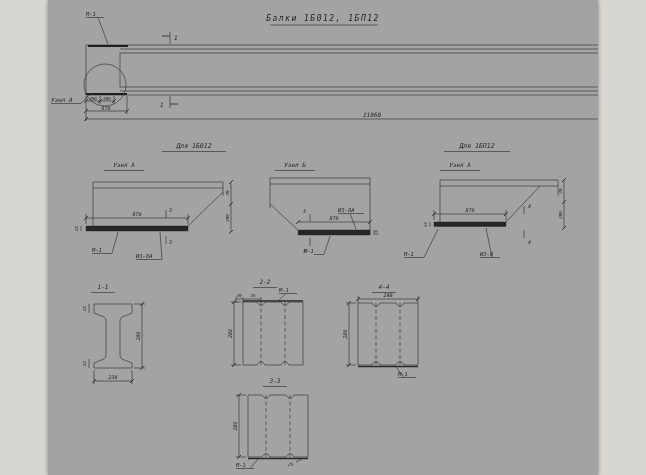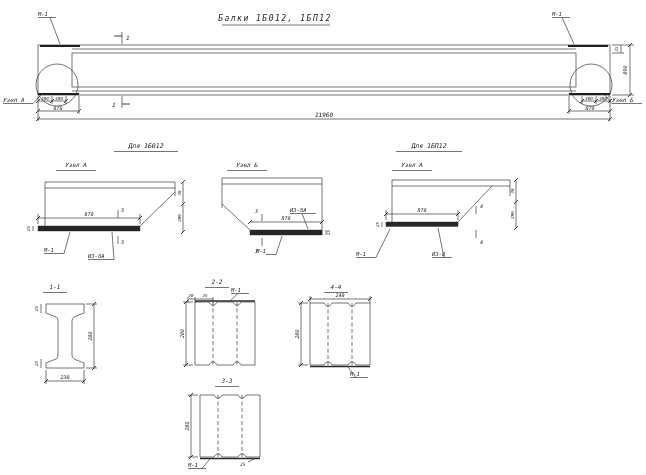--- a/index.html
+++ b/index.html
@@ -1,16 +1,16 @@
 <!DOCTYPE html>
 <html><head>
 <meta charset="utf-8">
 <style>
   html,body{margin:0;padding:0;background:#d8d6d0;}
-  .sheet{width:646px;height:475px;background:#ffffff;position:relative;margin:0 auto;
+  .sheet{width:550px;height:475px;background:#a3a3a3;position:relative;margin:0 auto;
          box-shadow:0 0 4px rgba(0,0,0,.4);overflow:hidden;}
   svg{display:block}
   .ln{stroke:#3a3a38;stroke-width:.7;fill:none;}
   .thick{stroke:#1e1e1c;stroke-width:2;fill:none;}
   .med{stroke:#2a2a28;stroke-width:1.3;fill:none;}
   .dash{stroke:#3a3a38;stroke-width:.7;fill:none;stroke-dasharray:4 2.5;}
   .fillp{fill:#262624;stroke:#262624;stroke-width:.4;}
   .tick{stroke:#2e2e2c;stroke-width:.9;}
   text{font-family:"DejaVu Sans Mono","Liberation Mono",monospace;font-style:italic;fill:#24241f;}
   .t8{font-size:8px;letter-spacing:1.5px;}

